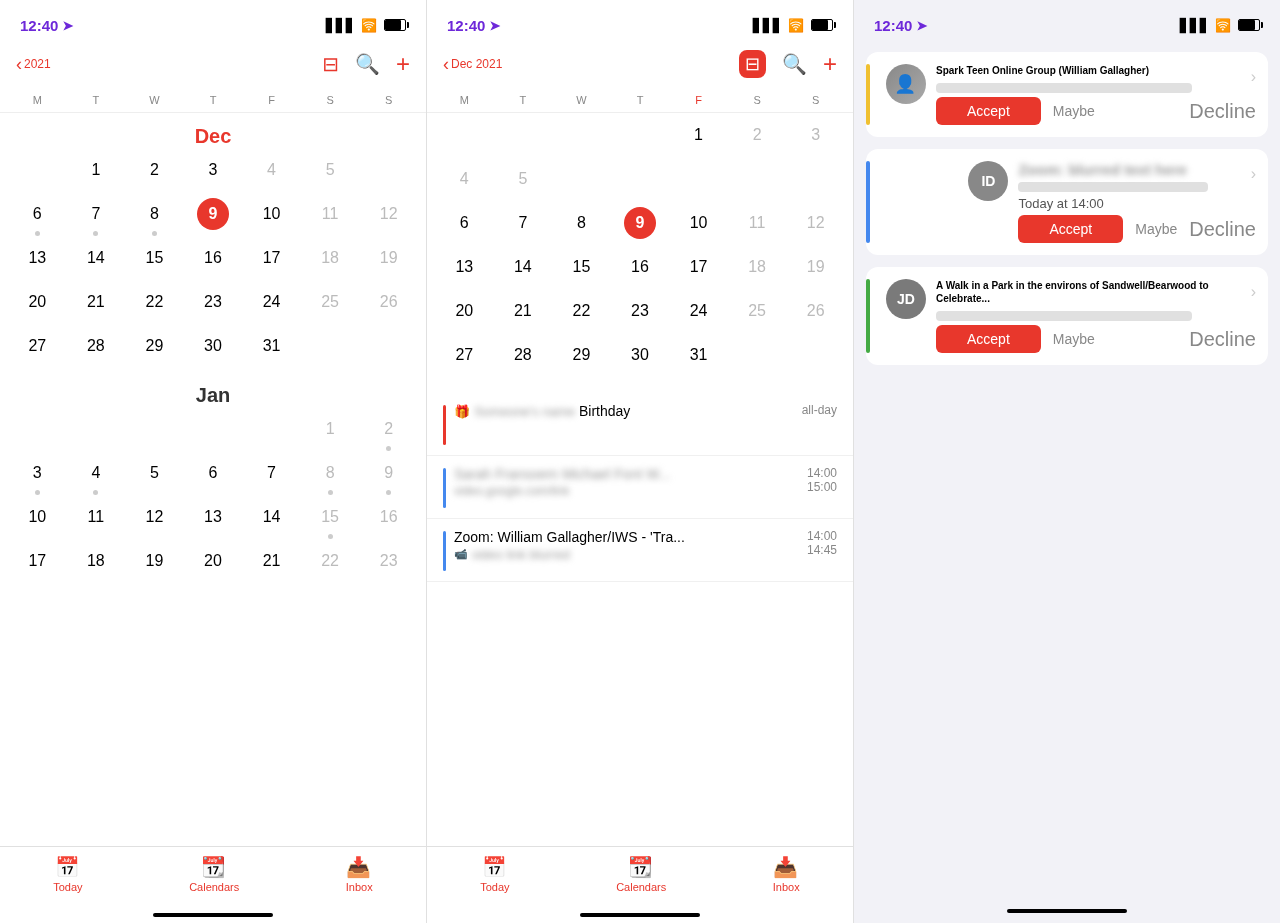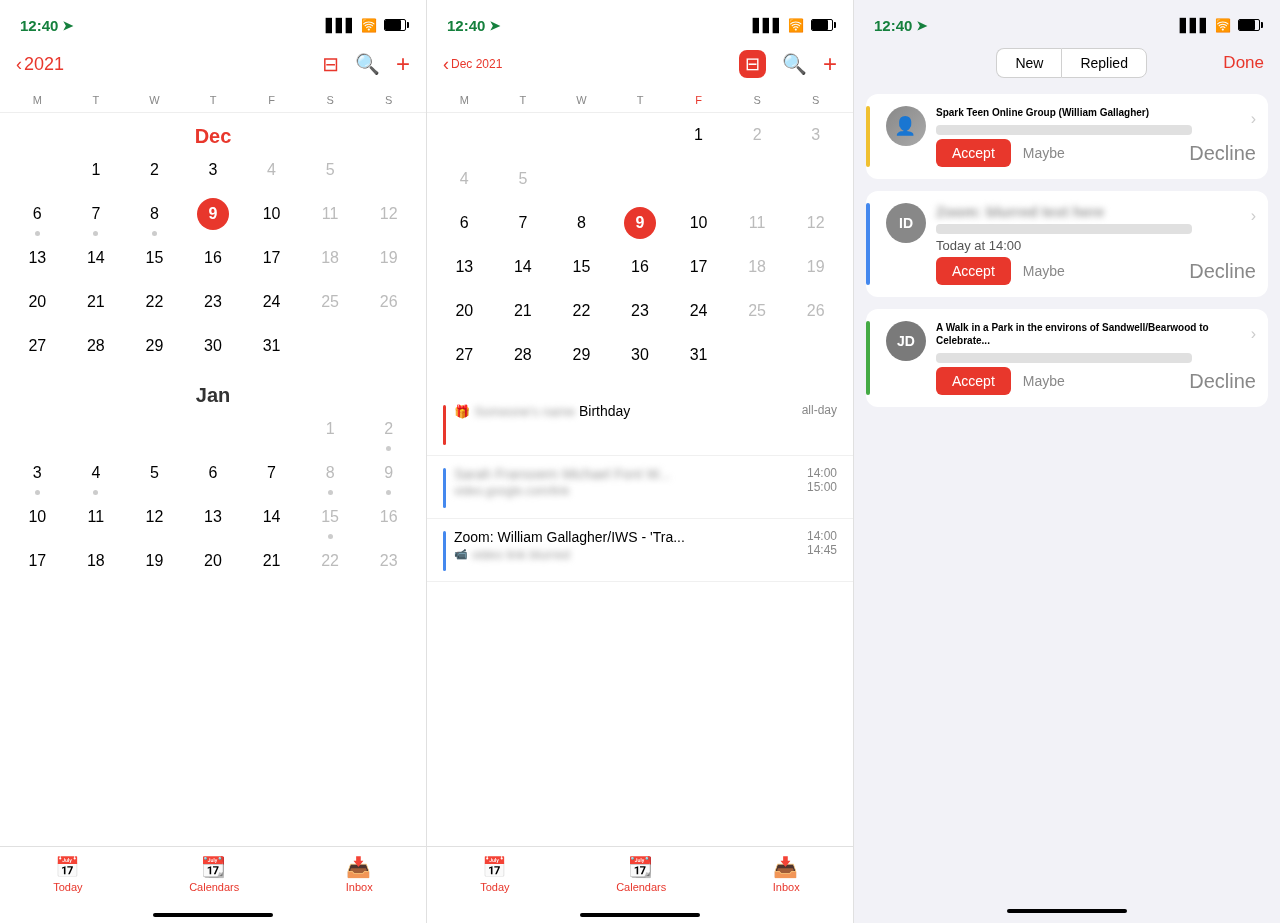--- a/index.html
+++ b/index.html
@@ -28,21 +28,21 @@
     .status-bar {
       display: flex;
       justify-content: space-between;
       align-items: center;
       padding: 12px 20px 6px 20px;
       height: 44px;
     }
     .status-time {
       font-size: 15px;
       font-weight: 600;
-      color: #15803d;
+      color: #6d28d9;
       display: flex;
       align-items: center;
       gap: 4px;
     }
     .status-icons {
       display: flex;
       align-items: center;
       gap: 6px;
     }
     .battery-icon {
@@ -347,21 +347,21 @@
       display: flex;
       gap: 12px;
       align-items: center;
       margin-top: 4px;
     }
     .btn-accept {
       background: #e8372c;
       color: #fff;
       border: none;
       border-radius: 6px;
-      padding: 6px 16px;
+      padding: 6px 31px;
       font-size: 14px;
       font-weight: 500;
       cursor: pointer;
     }
     .btn-maybe {
       background: none;
       border: none;
       color: #888;
       font-size: 14px;
       cursor: pointer;
@@ -421,21 +421,21 @@
       <span style="font-size:13px;">🛜</span>
       <span class="battery-icon">
           <span class="battery-fill"></span>
         </span>
     </div>
   </div>
 
   <div class="nav-bar">
     <div class="nav-back">
       <span>‹</span>
-      <span style="font-size:18px;font-weight:500;">2021</span>
+      <span style="font-size:12px;font-weight:500;">2021</span>
     </div>
     <div class="nav-icons">
       <span class="nav-icon">⊟</span>
       <span class="nav-icon">🔍</span>
       <span class="nav-icon" style="font-size:24px;">+</span>
     </div>
   </div>
 
   <div class="cal-header">
     <div class="cal-day-letter">M</div>
@@ -1047,49 +1047,41 @@
     </div>
     <div class="status-icons">
       <span style="font-size:13px;">▋▋▋</span>
       <span style="font-size:13px;">🛜</span>
       <span class="battery-icon">
           <span class="battery-fill"></span>
         </span>
     </div>
   </div>
 
-  <div class="right-nav">
-    <div style="width:50px;"></div>
-    <div class="filter-bar">
-      <button class="filter-btn">New</button>
-      <button class="filter-btn">Replied</button>
-    </div>
-    <button class="done-btn">Done</button>
-  </div>
 
   <div class="inbox-list">
 
     <div class="invite-card" style="position:relative;">
       <div class="left-accent" style="background:#f0c030;"></div>
       <div class="invite-header" style="padding-left:8px;">
         <div class="invite-avatar photo" style="background:linear-gradient(135deg,#888 0%,#aaa 100%);font-size:18px;color:#fff;">👤</div>
         <div class="invite-content">
           <div class="invite-title">Spark Teen Online Group (William Gallagher)</div>
           <div style="height:10px;background:#e0e0e0;border-radius:4px;width:80%;margin-top:6px;margin-bottom:4px;"></div>
           <div class="invite-actions">
             <button class="btn-accept">Accept</button>
             <button class="btn-maybe">Maybe</button>
             <button class="btn-decline">Decline</button>
           </div>
         </div>
         <span class="chevron-right">›</span>
       </div>
     </div>
 
-    <div class="invite-card" style="position:relative;">
+    <div class="invite-card" style="position:relative;align-items:flex-end;">
       <div class="left-accent" style="background:#4488ee;"></div>
       <div class="invite-header" style="padding-left:8px;">
         <div class="invite-avatar gray-id">ID</div>
         <div class="invite-content">
           <div style="display:flex;flex-direction:row;gap:4px;align-items:baseline;">
             <span class="blurred" style="font-size:15px;font-weight:600;">Zoom: blurred text here</span>
           </div>
           <div style="height:10px;background:#e0e0e0;border-radius:4px;width:80%;margin:4px 0;"></div>
           <div class="invite-time" style="font-size:13px;color:#555;margin:2px 0;">Today at 14:00</div>
           <div class="invite-actions">

